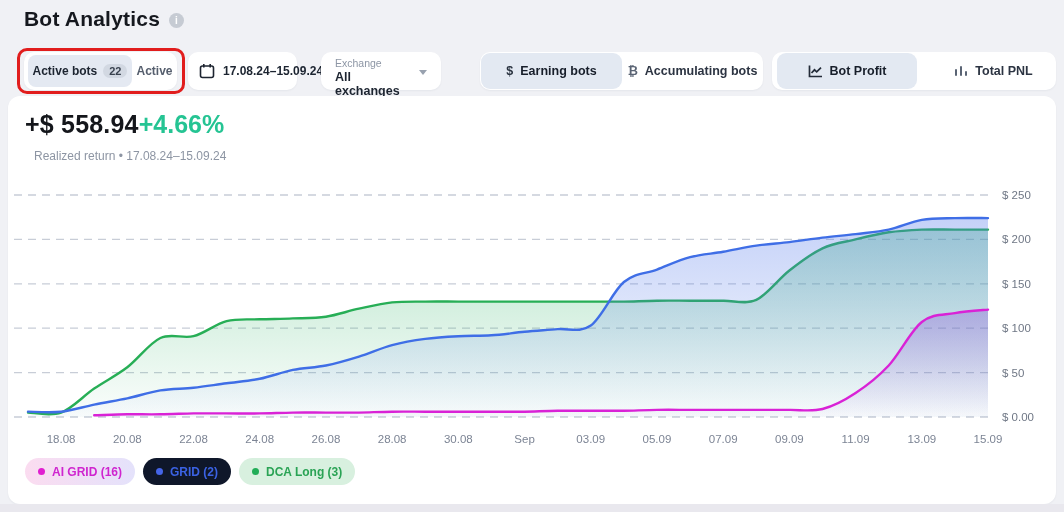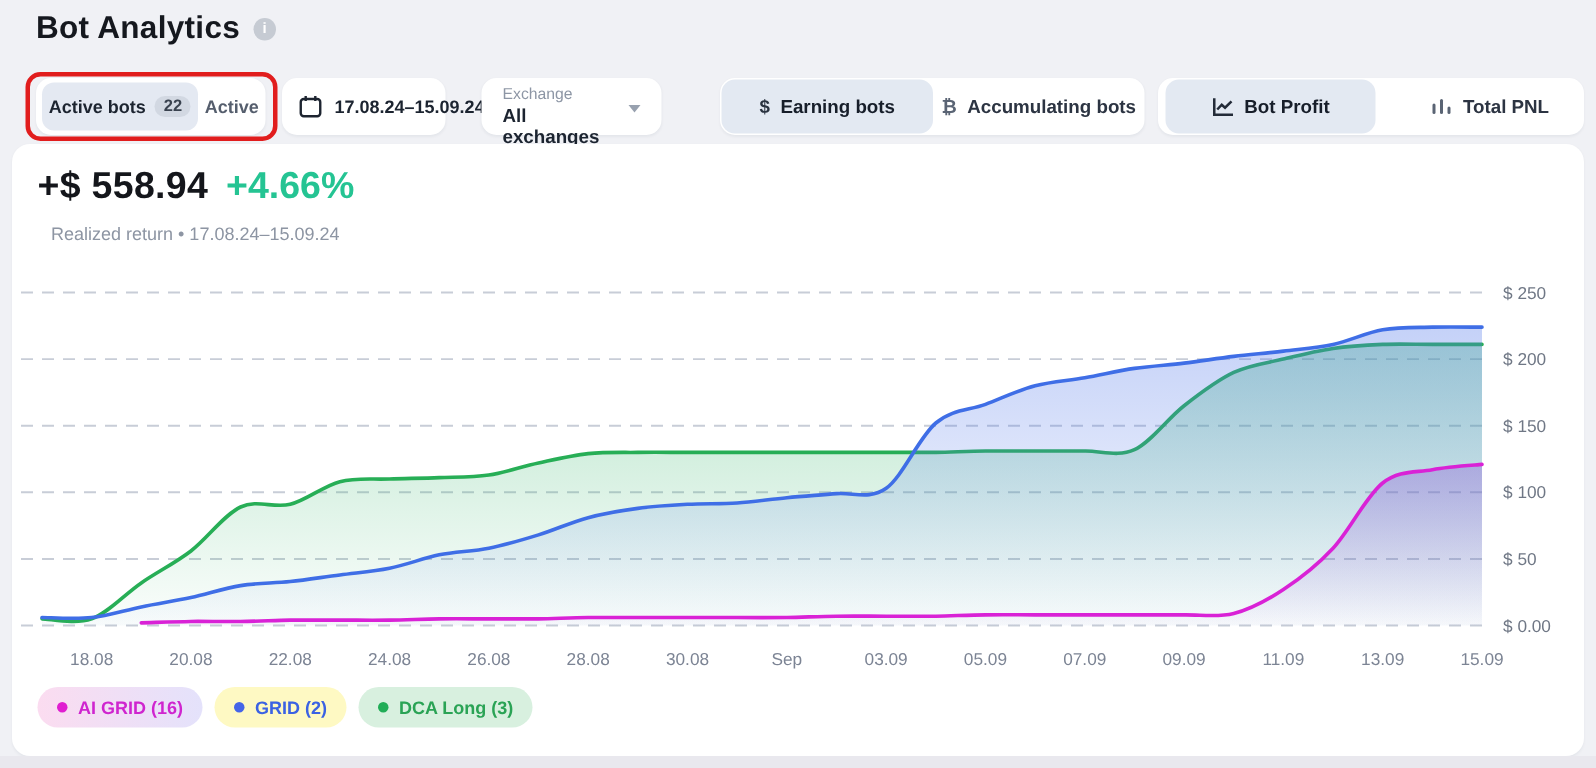--- a/index.html
+++ b/index.html
@@ -47,21 +47,21 @@
   .pnl-pill { left:5px; width:140px; }
   .seg-rest { position:absolute; top:0; height:38px; display:flex; align-items:center; justify-content:center; gap:7px;
     font-size:12.5px; font-weight:bold; color:#2c3442; }
   .earning-rest { left:142px; right:0; }
   .pnl-rest { left:159px; right:0;align-items:center; }
   .cur-icon { font-size:12.5px; font-weight:bold; color:#2a3340; }
   .icon-svg { display:block; }
 
   
   .main-card { left:8px; top:96px; width:1048px; height:408px; border-radius:12px; }
-  .summary-row { position:absolute; left:17px; top:14px; display:flex; align-items:baseline; gap:12px; }
+  .summary-row { position:absolute; left:17px; top:14px; display:flex; align-items:baseline; }
   .summary-value { font-size:25px; font-weight:bold; color:#14161b; letter-spacing:.2px; }
   .summary-percent { font-size:25px; font-weight:bold; color:#25c493; }
   .summary-subtitle { position:absolute; left:26px; top:53px; font-size:12px; color:#8d95a3; }
 
   .chart-wrap { position:absolute; left:0; top:80px; width:1048px; height:300px; }
 
   .legend-row { position:absolute; left:17px; top:362px; display:flex; gap:8px; }
   .legend-pill { display:flex; align-items:center; gap:7px; height:27px; padding:0 13px; border-radius:14px;
     font-size:12px; font-weight:bold; }
   .legend-dot { width:7px; height:7px; border-radius:50%; }
@@ -192,21 +192,21 @@
         <path d="M 20 235.672 C 25.5 235.7, 42.1 236.9, 53.1 235.7 C 64.1 234.5, 75.2 230.8, 86.2 228.6 C 97.2 226.3, 108.3 224.7, 119.3 222.4 C 130.3 220.0, 141.4 216.1, 152.4 214.4 C 163.4 212.6, 174.5 212.9, 185.5 211.7 C 196.6 210.5, 207.6 208.7, 218.6 207.3 C 229.7 205.8, 240.7 205.0, 251.7 202.8 C 262.8 200.6, 273.8 196.2, 284.8 193.9 C 295.9 191.7, 306.9 191.7, 317.9 189.5 C 329.0 187.3, 340.0 184.0, 351.0 180.6 C 362.1 177.2, 373.1 172.0, 384.1 169.1 C 395.2 166.1, 406.2 164.3, 417.2 162.9 C 428.3 161.4, 439.3 160.8, 450.3 160.2 C 461.4 159.6, 472.4 160.0, 483.4 159.3 C 494.5 158.6, 505.5 156.8, 516.6 155.8 C 527.6 154.7, 538.6 154.1, 549.7 153.1 C 560.7 152.1, 571.7 157.4, 582.8 149.5 C 593.8 141.7, 604.8 115.3, 615.9 106.0 C 626.9 96.7, 637.9 97.7, 649.0 93.6 C 660.0 89.4, 671.0 84.1, 682.1 81.2 C 693.1 78.2, 704.1 77.8, 715.2 75.8 C 726.2 73.9, 737.2 71.2, 748.3 69.6 C 759.3 68.0, 770.3 67.4, 781.4 66.1 C 792.4 64.7, 803.4 63.0, 814.5 61.6 C 825.5 60.3, 836.6 59.4, 847.6 58.1 C 858.6 56.7, 869.7 56.0, 880.7 53.6 C 891.7 51.3, 902.8 45.8, 913.8 43.9 C 924.8 41.9, 935.9 42.4, 946.9 42.1 C 957.9 41.8, 974.5 42.1, 980.0 42.1" fill="none" stroke="#3f6ee6" stroke-width="2.4" stroke-linejoin="round" stroke-linecap="round"></path>
         <path d="M 86.20689655172414 239.224 C 91.7 239.1, 108.3 238.5, 119.3 238.3 C 130.3 238.2, 141.4 238.5, 152.4 238.3 C 163.4 238.2, 174.5 237.6, 185.5 237.4 C 196.6 237.3, 207.6 237.4, 218.6 237.4 C 229.7 237.4, 240.7 237.6, 251.7 237.4 C 262.8 237.3, 273.8 236.7, 284.8 236.6 C 295.9 236.4, 306.9 236.6, 317.9 236.6 C 329.0 236.6, 340.0 236.7, 351.0 236.6 C 362.1 236.4, 373.1 235.8, 384.1 235.7 C 395.2 235.5, 406.2 235.7, 417.2 235.7 C 428.3 235.7, 439.3 235.7, 450.3 235.7 C 461.4 235.7, 472.4 235.7, 483.4 235.7 C 494.5 235.7, 505.5 235.8, 516.6 235.7 C 527.6 235.5, 538.6 234.9, 549.7 234.8 C 560.7 234.6, 571.7 234.8, 582.8 234.8 C 593.8 234.8, 604.8 234.9, 615.9 234.8 C 626.9 234.6, 637.9 234.0, 649.0 233.9 C 660.0 233.7, 671.0 233.9, 682.1 233.9 C 693.1 233.9, 704.1 233.9, 715.2 233.9 C 726.2 233.9, 737.2 233.9, 748.3 233.9 C 759.3 233.9, 770.3 234.0, 781.4 233.9 C 792.4 233.7, 803.4 235.8, 814.5 233.0 C 825.5 230.2, 836.6 224.3, 847.6 217.0 C 858.6 209.8, 869.7 201.3, 880.7 189.5 C 891.7 177.7, 902.8 154.7, 913.8 146.0 C 924.8 137.3, 935.9 139.2, 946.9 137.1 C 957.9 135.0, 974.5 134.1, 980.0 133.6 L 980 241 L 86.20689655172414 241 Z" fill="url(#grad2)" stroke="none"></path>
         <path d="M 86.20689655172414 239.224 C 91.7 239.1, 108.3 238.5, 119.3 238.3 C 130.3 238.2, 141.4 238.5, 152.4 238.3 C 163.4 238.2, 174.5 237.6, 185.5 237.4 C 196.6 237.3, 207.6 237.4, 218.6 237.4 C 229.7 237.4, 240.7 237.6, 251.7 237.4 C 262.8 237.3, 273.8 236.7, 284.8 236.6 C 295.9 236.4, 306.9 236.6, 317.9 236.6 C 329.0 236.6, 340.0 236.7, 351.0 236.6 C 362.1 236.4, 373.1 235.8, 384.1 235.7 C 395.2 235.5, 406.2 235.7, 417.2 235.7 C 428.3 235.7, 439.3 235.7, 450.3 235.7 C 461.4 235.7, 472.4 235.7, 483.4 235.7 C 494.5 235.7, 505.5 235.8, 516.6 235.7 C 527.6 235.5, 538.6 234.9, 549.7 234.8 C 560.7 234.6, 571.7 234.8, 582.8 234.8 C 593.8 234.8, 604.8 234.9, 615.9 234.8 C 626.9 234.6, 637.9 234.0, 649.0 233.9 C 660.0 233.7, 671.0 233.9, 682.1 233.9 C 693.1 233.9, 704.1 233.9, 715.2 233.9 C 726.2 233.9, 737.2 233.9, 748.3 233.9 C 759.3 233.9, 770.3 234.0, 781.4 233.9 C 792.4 233.7, 803.4 235.8, 814.5 233.0 C 825.5 230.2, 836.6 224.3, 847.6 217.0 C 858.6 209.8, 869.7 201.3, 880.7 189.5 C 891.7 177.7, 902.8 154.7, 913.8 146.0 C 924.8 137.3, 935.9 139.2, 946.9 137.1 C 957.9 135.0, 974.5 134.1, 980.0 133.6" fill="none" stroke="#d922d6" stroke-width="2.4" stroke-linejoin="round" stroke-linecap="round"></path>
       </svg></div>
 
   <div class="legend-row" id="legend-row">
       <div class="legend-pill" style="background: linear-gradient(90deg, rgb(251, 220, 240), rgb(228, 226, 251)); color: rgb(207, 37, 207);">
         <span class="legend-dot" style="background: rgb(224, 30, 208);"></span>
         <span>AI GRID (16)</span>
       </div>
-      <div class="legend-pill" style="background: #fef9c3; color: rgb(59, 98, 227);">
+      <div class="legend-pill" style="background: #0f172a; color: rgb(59, 98, 227);">
         <span class="legend-dot" style="background: rgb(69, 101, 232);"></span>
         <span>GRID (2)</span>
       </div>
       <div class="legend-pill" style="background: rgb(216, 240, 223); color: rgb(42, 163, 85);">
         <span class="legend-dot" style="background: rgb(33, 173, 87);"></span>
         <span>DCA Long (3)</span>
       </div>
     </div>
 </div>
 

